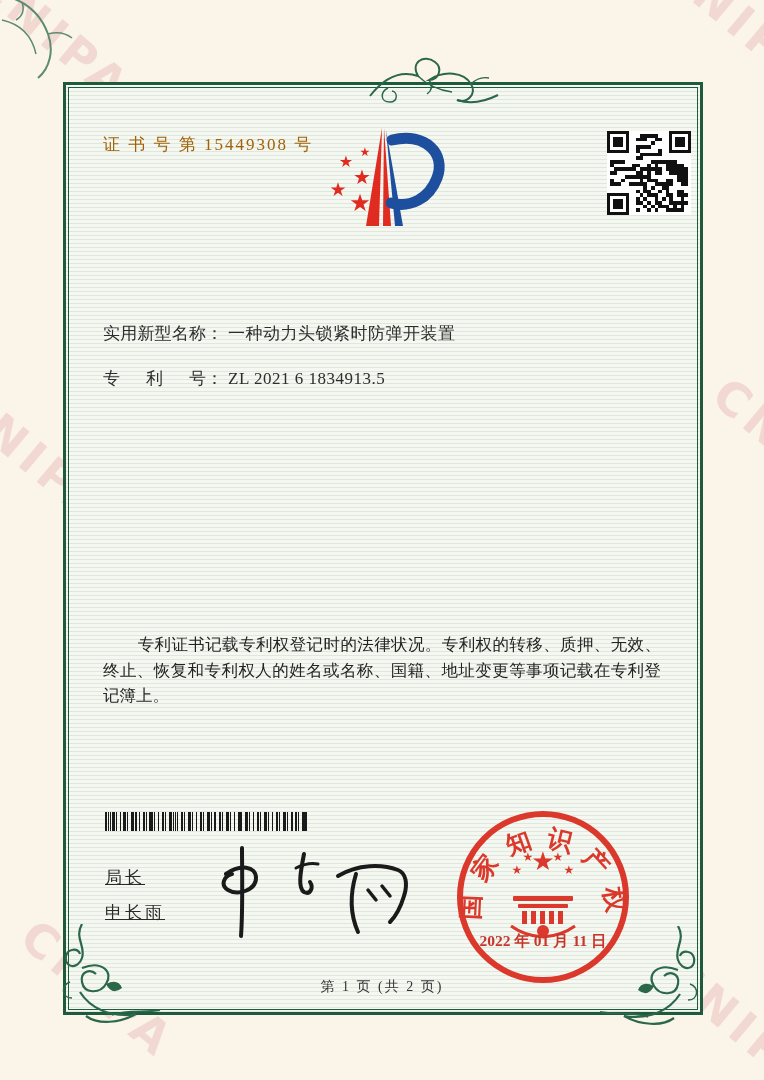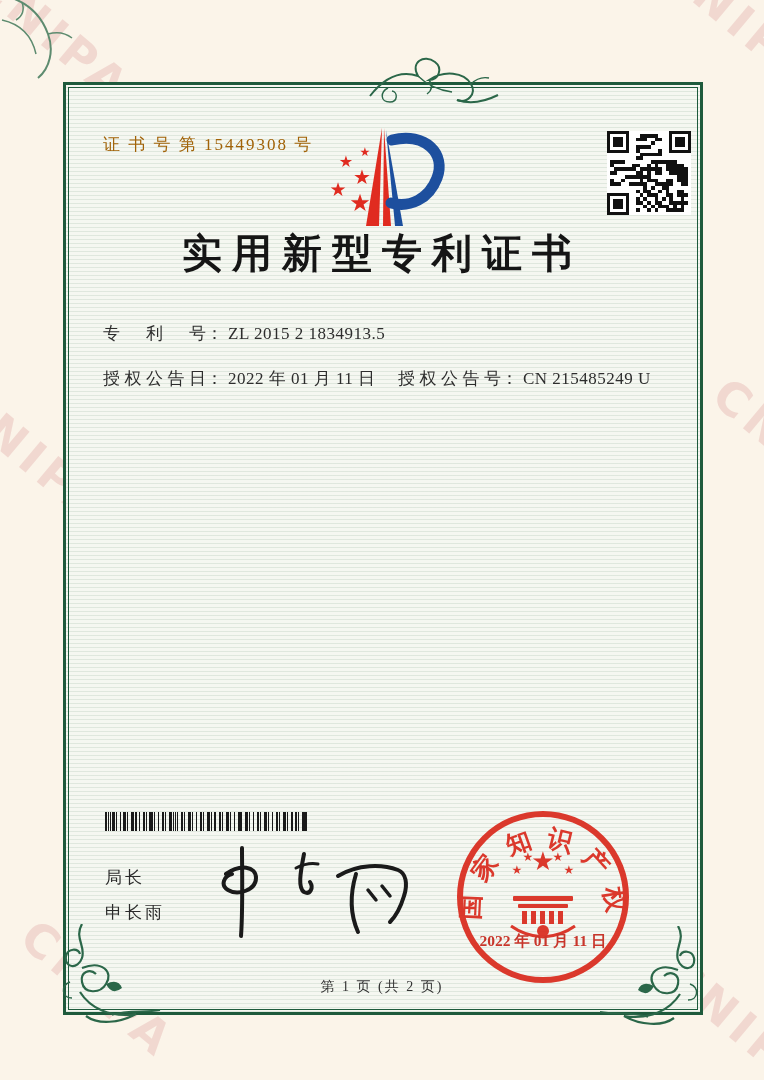--- a/index.html
+++ b/index.html
@@ -78,21 +78,21 @@
   .barcode {
     position:absolute; left:105px; top:812px; width:205px; height:19px; z-index:3;
     background:
       repeating-linear-gradient(90deg, transparent 0 5px, #1a1a1a 5px 6px, transparent 6px 13px),
       repeating-linear-gradient(90deg, #1a1a1a 0 2px, transparent 2px 3px, #1a1a1a 3px 4px,
         transparent 4px 7px, #1a1a1a 7px 10px, transparent 10px 11px, #1a1a1a 11px 12px,
         transparent 12px 15px, #1a1a1a 15px 16px, transparent 16px 19px);
   }
   
   .signer { position:absolute; left:105px; top:866px; z-index:3; font-size:17px; letter-spacing:3px; }
-  .signer div { margin-bottom:12px; }
+  .signer div { margin-bottom:12px;text-decoration:underline; }
   .sig { position:absolute; left:212px; top:840px; z-index:3; }
   
   .seal { position:absolute; left:453px; top:806px; z-index:5; opacity:0.92; }
   
   .page-footer {
     position:absolute; left:0; right:0; top:978px; z-index:3;
     text-align:center; font-size:14px; letter-spacing:2px; color:#333;
   }
   .cont-note {
     position:absolute; left:0; right:0; top:1032px; z-index:3;
@@ -337,33 +337,32 @@
         <i style="grid-row:21;grid-column:17"></i>
         <i style="grid-row:21;grid-column:18"></i>
         <i style="grid-row:21;grid-column:19"></i>
         <i style="grid-row:21;grid-column:20"></i>
       </div>
     <div class="finder tl"></div>
     <div class="finder tr"></div>
     <div class="finder bl"></div>
   </div>
 
-  <div class="title">实用新型专利证书</div>
 
   <div class="fields">
     <div class="frow">
-      <span class="flabel">专利号</span><span>：</span><span class="fvalue">ZL 2015 2 1834913.5</span>
+      <span class="flabel">实用新型名称</span><span>：</span><span class="fvalue">一种动力头锁紧时防弹开装置</span>
     </div>
     <div class="frow">
-      <span><span class="flabel">授权公告日</span><span>：</span><span class="fvalue">2022 年 01 月 11 日</span></span>
-      <span class="fcol2"><span class="flabel">授权公告号</span><span>：</span><span class="fvalue">CN 215485249 U</span></span>
+      <span class="flabel">专利号</span><span>：</span><span class="fvalue">ZL 2021 6 1834913.5</span>
     </div>
   </div>
 
   <div class="paras">
+    <p>专利证书记载专利权登记时的法律状况。专利权的转移、质押、无效、终止、恢复和专利权人的姓名或名称、国籍、地址变更等事项记载在专利登记簿上。</p>
   </div>
 
   <div class="barcode"></div>
 
   <div class="signer">
     <div>局长</div>
     <div>申长雨</div>
   </div>
 
   <div class="sig">

